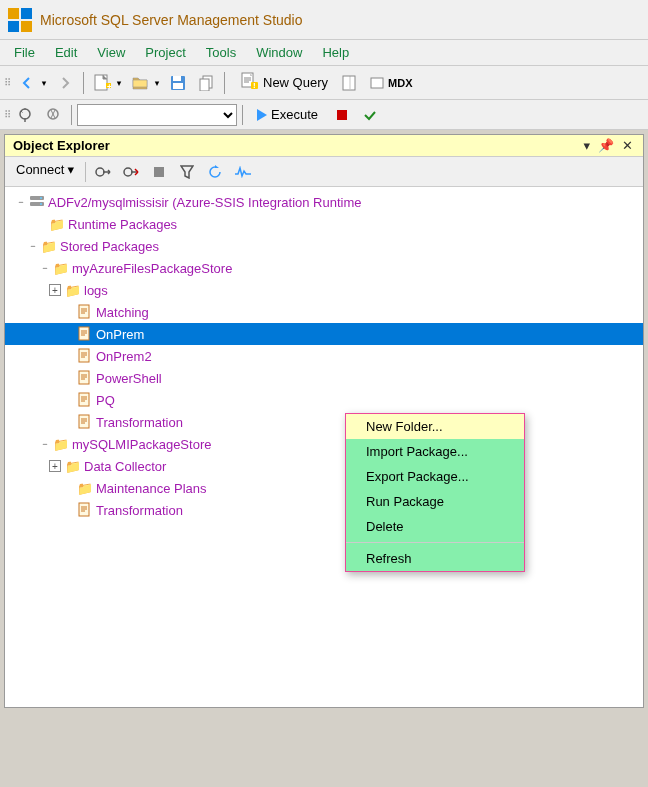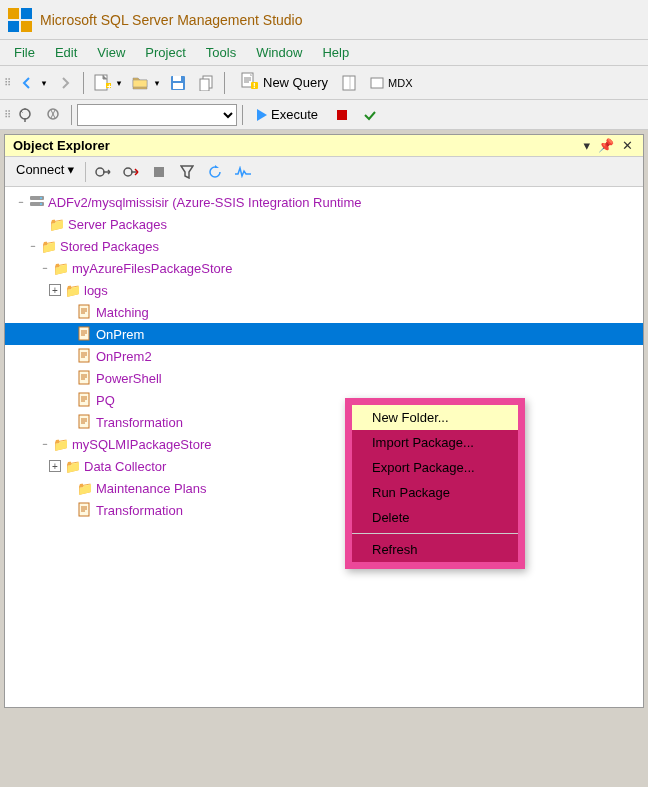--- a/index.html
+++ b/index.html
@@ -280,23 +280,23 @@
       color: #a21caf;
     }
     .tree-item.selected .item-label {
       color: white;
     }
 
     
     .context-menu {
       position: absolute;
       left: 340px;
-      top: 263px;
-      background: #be185d;
-      border: 7px solid #ec4899;
+      top: 278px;
+      background: #86efac;
+      border: 1px solid #ec4899;
       box-shadow: 2px 3px 8px rgba(0,0,0,0.3);
       z-index: 100;
       min-width: 180px;
     }
     .context-menu-item {
       padding: 5px 20px;
       font-size: 13px;
       color: #000;
       cursor: pointer;
       white-space: nowrap;
@@ -417,21 +417,21 @@
     <svg width="16" height="16" viewBox="0 0 16 16">
       <rect x="1" y="1" width="12" height="14" fill="white" stroke="#888" stroke-width="1"></rect>
       <line x1="8" y1="1" x2="8" y2="14" stroke="#888" stroke-width="0.5"></line>
     </svg>
   </div>
 
   <div class="mdx-btn">
     <svg width="16" height="16" viewBox="0 0 16 16">
       <rect x="1" y="3" width="12" height="10" fill="white" stroke="#888" stroke-width="1"></rect>
     </svg>
-    <span style="font-size:11px; font-weight:normal;">MDX</span>
+    <span style="font-size:11px; font-weight:bold;">MDX</span>
   </div>
 </div>
 
 <div class="toolbar2">
   <div style="width:6px; color:#999; font-size:10px; cursor:move;">⠿</div>
 
   <div class="toolbar-btn">
     <svg width="14" height="16" viewBox="0 0 14 16">
       <circle cx="7" cy="7" r="5" fill="none" stroke="#666" stroke-width="1.5"></circle>
       <line x1="7" y1="1" x2="7" y2="3" stroke="#666" stroke-width="1"></line>
@@ -549,21 +549,21 @@
           <circle cx="12" cy="10" r="1" fill="#6cf"></circle>
         </svg>
       </span>
       <span class="item-label">ADFv2/mysqlmissisir (Azure-SSIS Integration Runtime</span>
     </div>
 
     <div class="tree-item">
       <span class="indent" style="width:24px;"></span>
       <span class="expand-icon"></span>
       <span class="folder-icon" style="color:#dcb45a;">📁</span>
-      <span class="item-label">Server Packages</span>
+      <span class="item-label">Runtime Packages</span>
     </div>
 
     <div class="tree-item">
       <span class="indent" style="width:16px;"></span>
       <span class="expand-icon">−</span>
       <span class="folder-icon" style="color:#dcb45a;">📁</span>
       <span class="item-label">Stored Packages</span>
     </div>
 
     <div class="tree-item">

